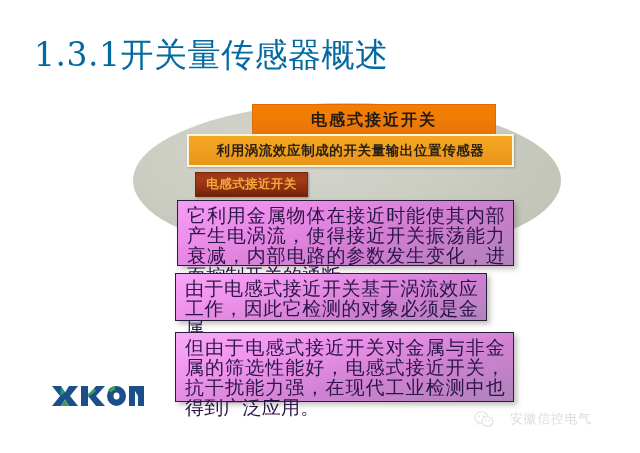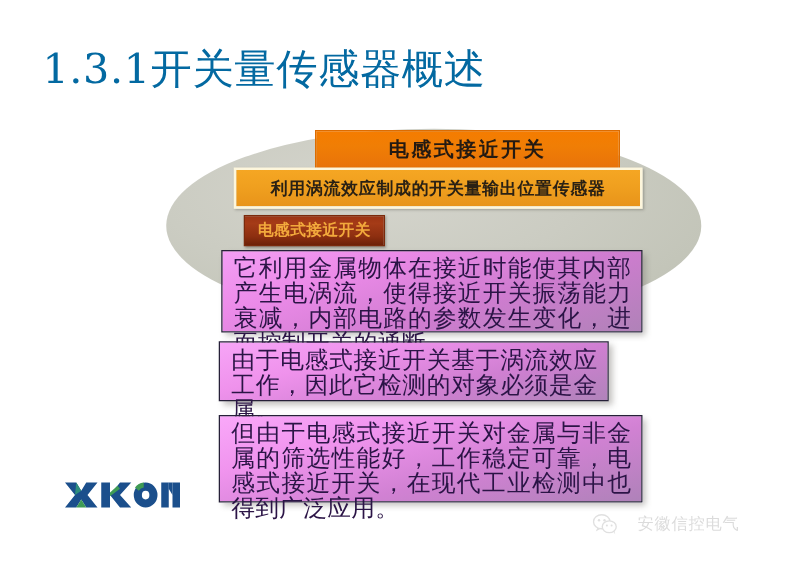--- a/index.html
+++ b/index.html
@@ -206,21 +206,21 @@
 
   <div class="box-purple" id="box-para1">
     <span class="lbl">它利用金属物体在接近时能使其内部产生电涡流，使得接近开关振荡能力衰减，内部电路的参数发生变化，进而控制开关的通断。</span>
   </div>
 
   <div class="box-purple" id="box-para2">
     <span class="lbl">由于电感式接近开关基于涡流效应工作，因此它检测的对象必须是金属。</span>
   </div>
 
   <div class="box-purple" id="box-para3">
-    <span class="lbl">但由于电感式接近开关对金属与非金属的筛选性能好，工作稳定可靠，电感式接近开关，在现代工业检测中也得到广泛应用。</span>
+    <span class="lbl">但由于电感式接近开关对金属与非金属的筛选性能好，电感式接近开关，抗干扰能力强，在现代工业检测中也得到广泛应用。</span>
   </div>
 
   <div class="logo">
     <svg width="96" height="26" viewBox="0 0 96 26">
 
       <path d="M2,3 L11,3 L15,9.5 L19,3 L28,3 L20,13 L28,23 L19,23 L15,16.5 L11,23 L2,23 L10,13 Z" fill="#1b4f8c"></path>
       <path d="M11,3 L15,9.5 L10,13 Z" fill="#2e8f7d"></path>
       <path d="M15,16.5 L19,23 L11,23 Z" fill="#3f9b55"></path>
 
       <rect x="31" y="3" width="7" height="20" fill="#1b4f8c"></rect>

